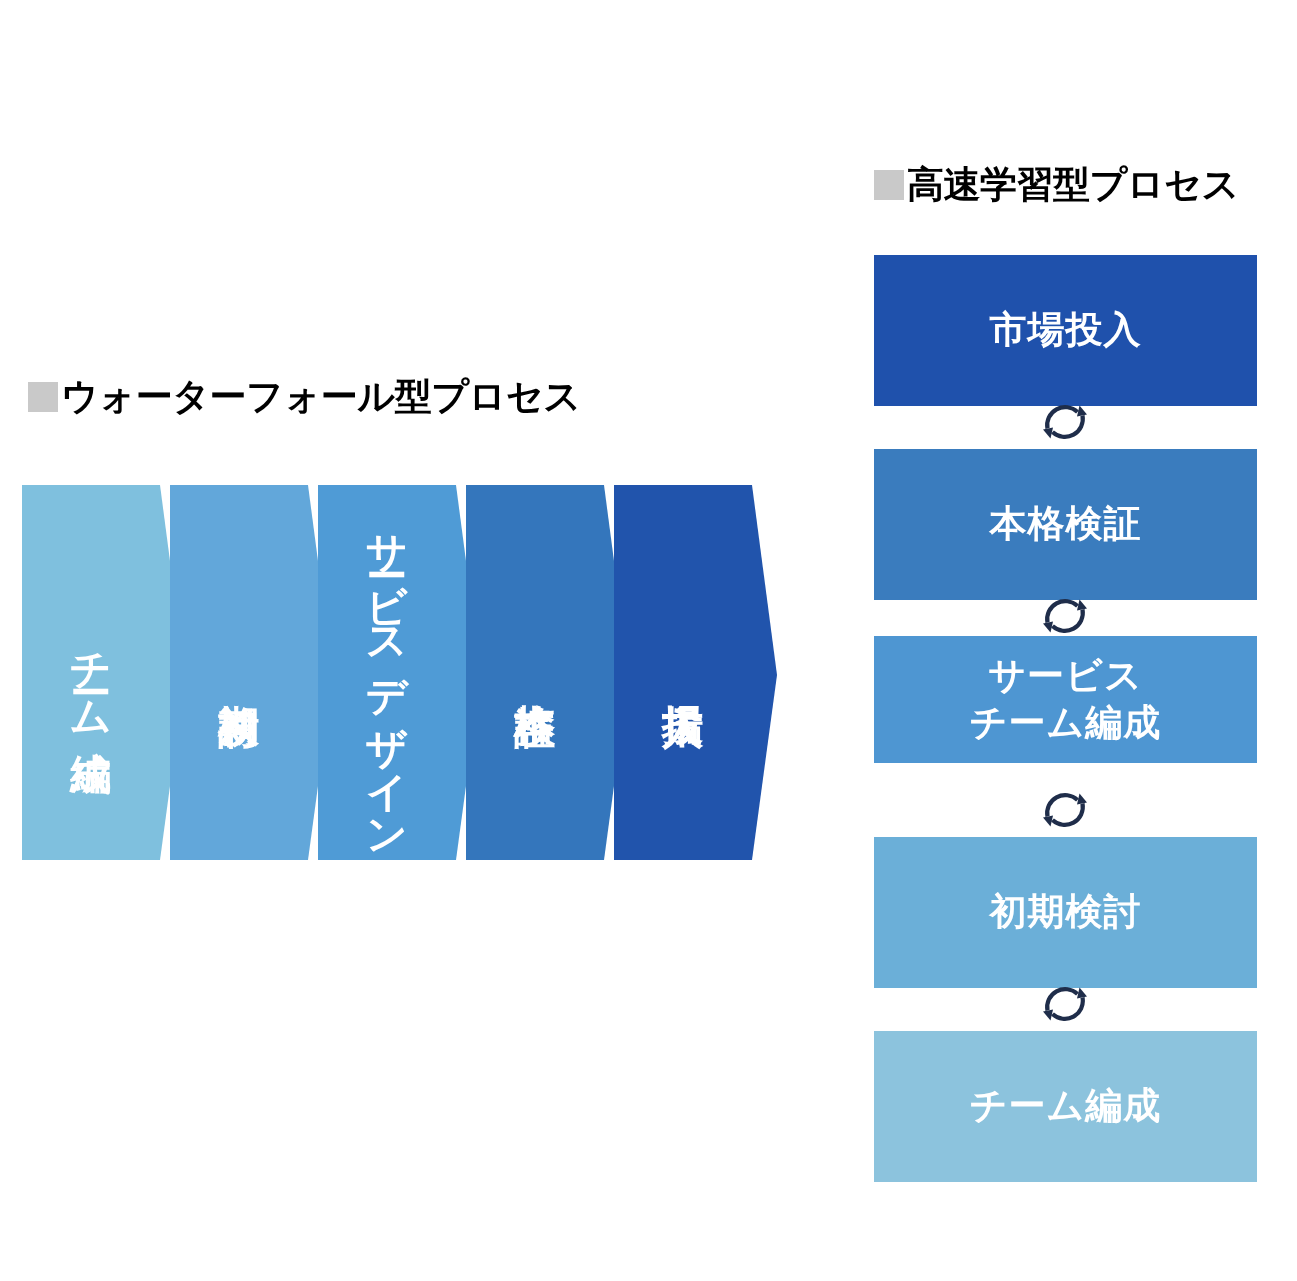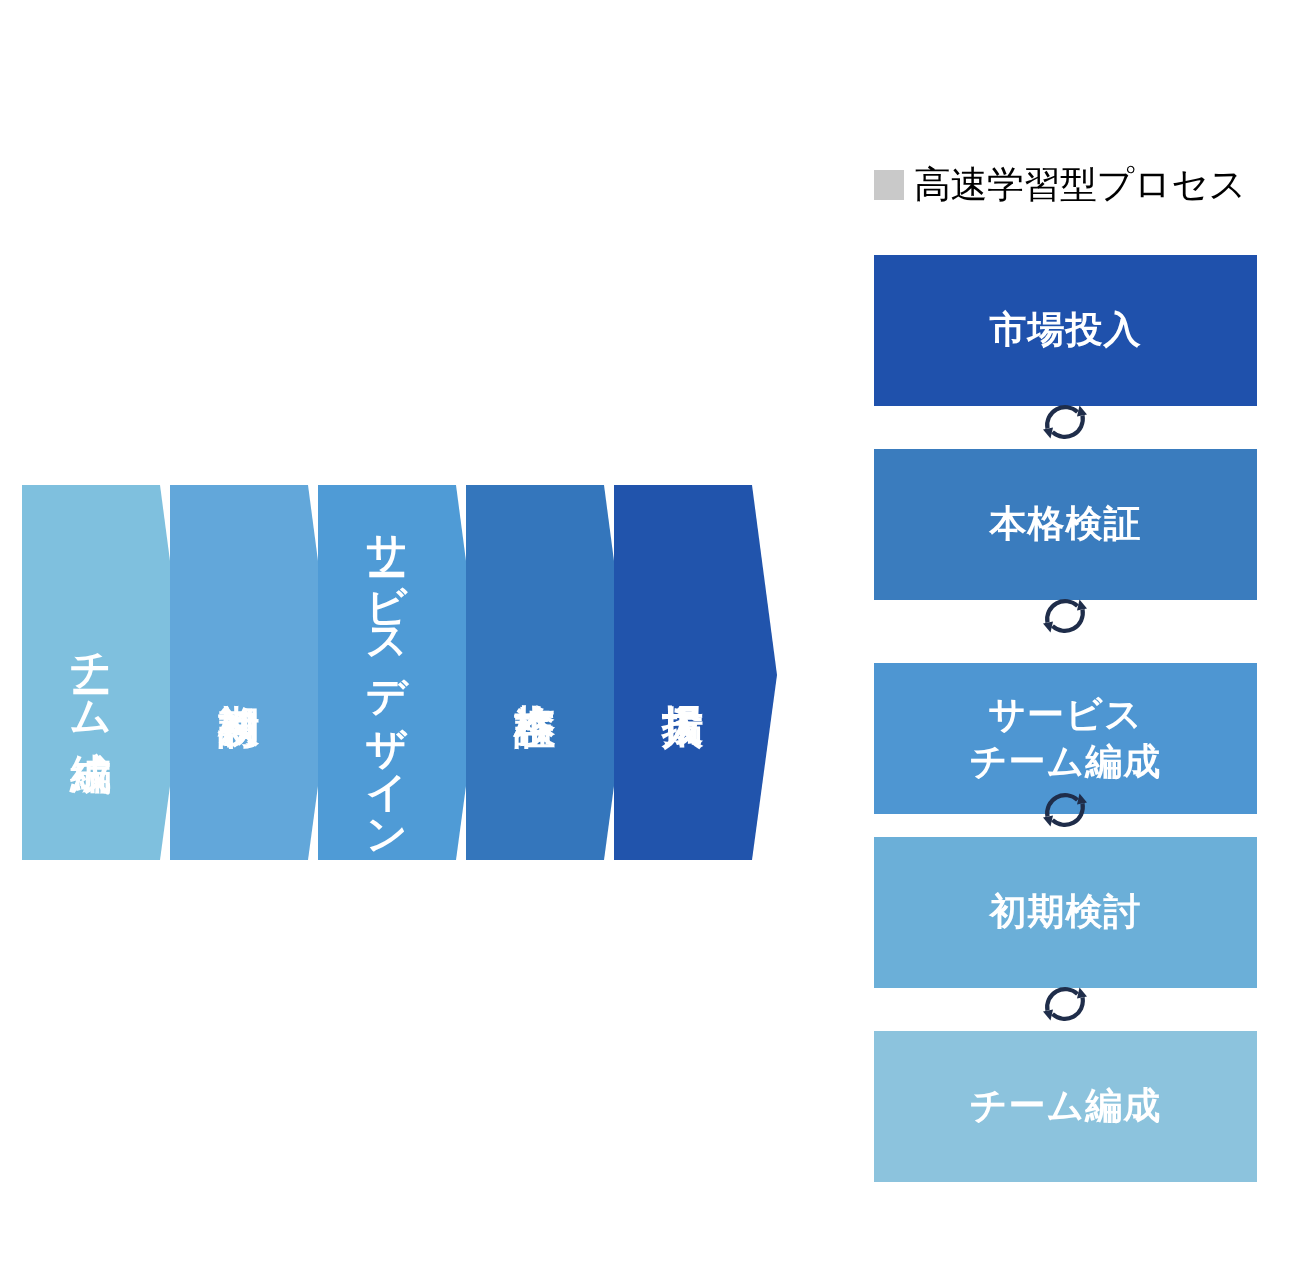--- a/index.html
+++ b/index.html
@@ -21,23 +21,23 @@
     top: 0; left: 0;
     width: 1297px;
     height: 1281px;
   }
 
   
   .section-title {
     position: absolute;
     display: flex;
     align-items: center;
-    gap: 10px;
+    gap: 3px;
     font-size: 37px;
-    font-weight: 400;
+    font-weight: 700;
     color: #000000;
     white-space: nowrap;
     letter-spacing: -0.5px;
   }
   .title-marker {
     width: 30px;
     height: 30px;
     background: #c9c9c9;
     flex: 0 0 auto;
     display: block;
@@ -115,20 +115,24 @@
     width: 64px;
     height: 56px;
   }
   .cycle-icon svg { display: block; width: 100%; height: 100%; }
 </style>
 </head>
 <body>
 
 <div class="canvas">
 
+  <div class="section-title" id="title-waterfall">
+    <span class="title-marker"></span>
+    <span>ウォーターフォール型プロセス</span>
+  </div>
 
   <div class="section-title" id="title-agile">
     <span class="title-marker"></span>
     <span>高速学習型プロセス</span>
   </div>
 
   <div class="waterfall">
       <div class="chev-wrap" style="left: 0px;">
         <svg class="chev-svg" viewBox="0 0 163 375" preserveAspectRatio="none">
           <polygon points="0,0 138,0 163,190 138,375 0,375 0,190" fill="#7fc0de"></polygon>
@@ -185,21 +189,21 @@
       <div class="cycle-icon" style="top: 333px;">
         <svg viewBox="0 0 64 56">
           <g fill="none" stroke="#1f2d4a" stroke-width="4.2" stroke-linecap="butt">
             <path d="M 14.5 34.5 A 18 18 0 0 1 44.5 18.0"></path>
             <path d="M 49.5 21.5 A 18 18 0 0 1 19.5 38.0"></path>
           </g>
           <polygon points="46.5,11.5 54.0,20.5 44.0,22.5" fill="#1f2d4a"></polygon>
           <polygon points="17.5,44.5 10.0,35.5 20.0,33.5" fill="#1f2d4a"></polygon>
         </svg>
       </div>
-      <div class="agile-block" style="top: 408px; height: 151px; background: rgb(78, 150, 210);">
+      <div class="agile-block" style="top: 381px; height: 127px; background: rgb(78, 150, 210);">
         <div>
           <span>サービス</span>
           <span>チーム編成</span>
         </div>
       </div>
       <div class="cycle-icon" style="top: 527px;">
         <svg viewBox="0 0 64 56">
           <g fill="none" stroke="#1f2d4a" stroke-width="4.2" stroke-linecap="butt">
             <path d="M 14.5 34.5 A 18 18 0 0 1 44.5 18.0"></path>
             <path d="M 49.5 21.5 A 18 18 0 0 1 19.5 38.0"></path>

